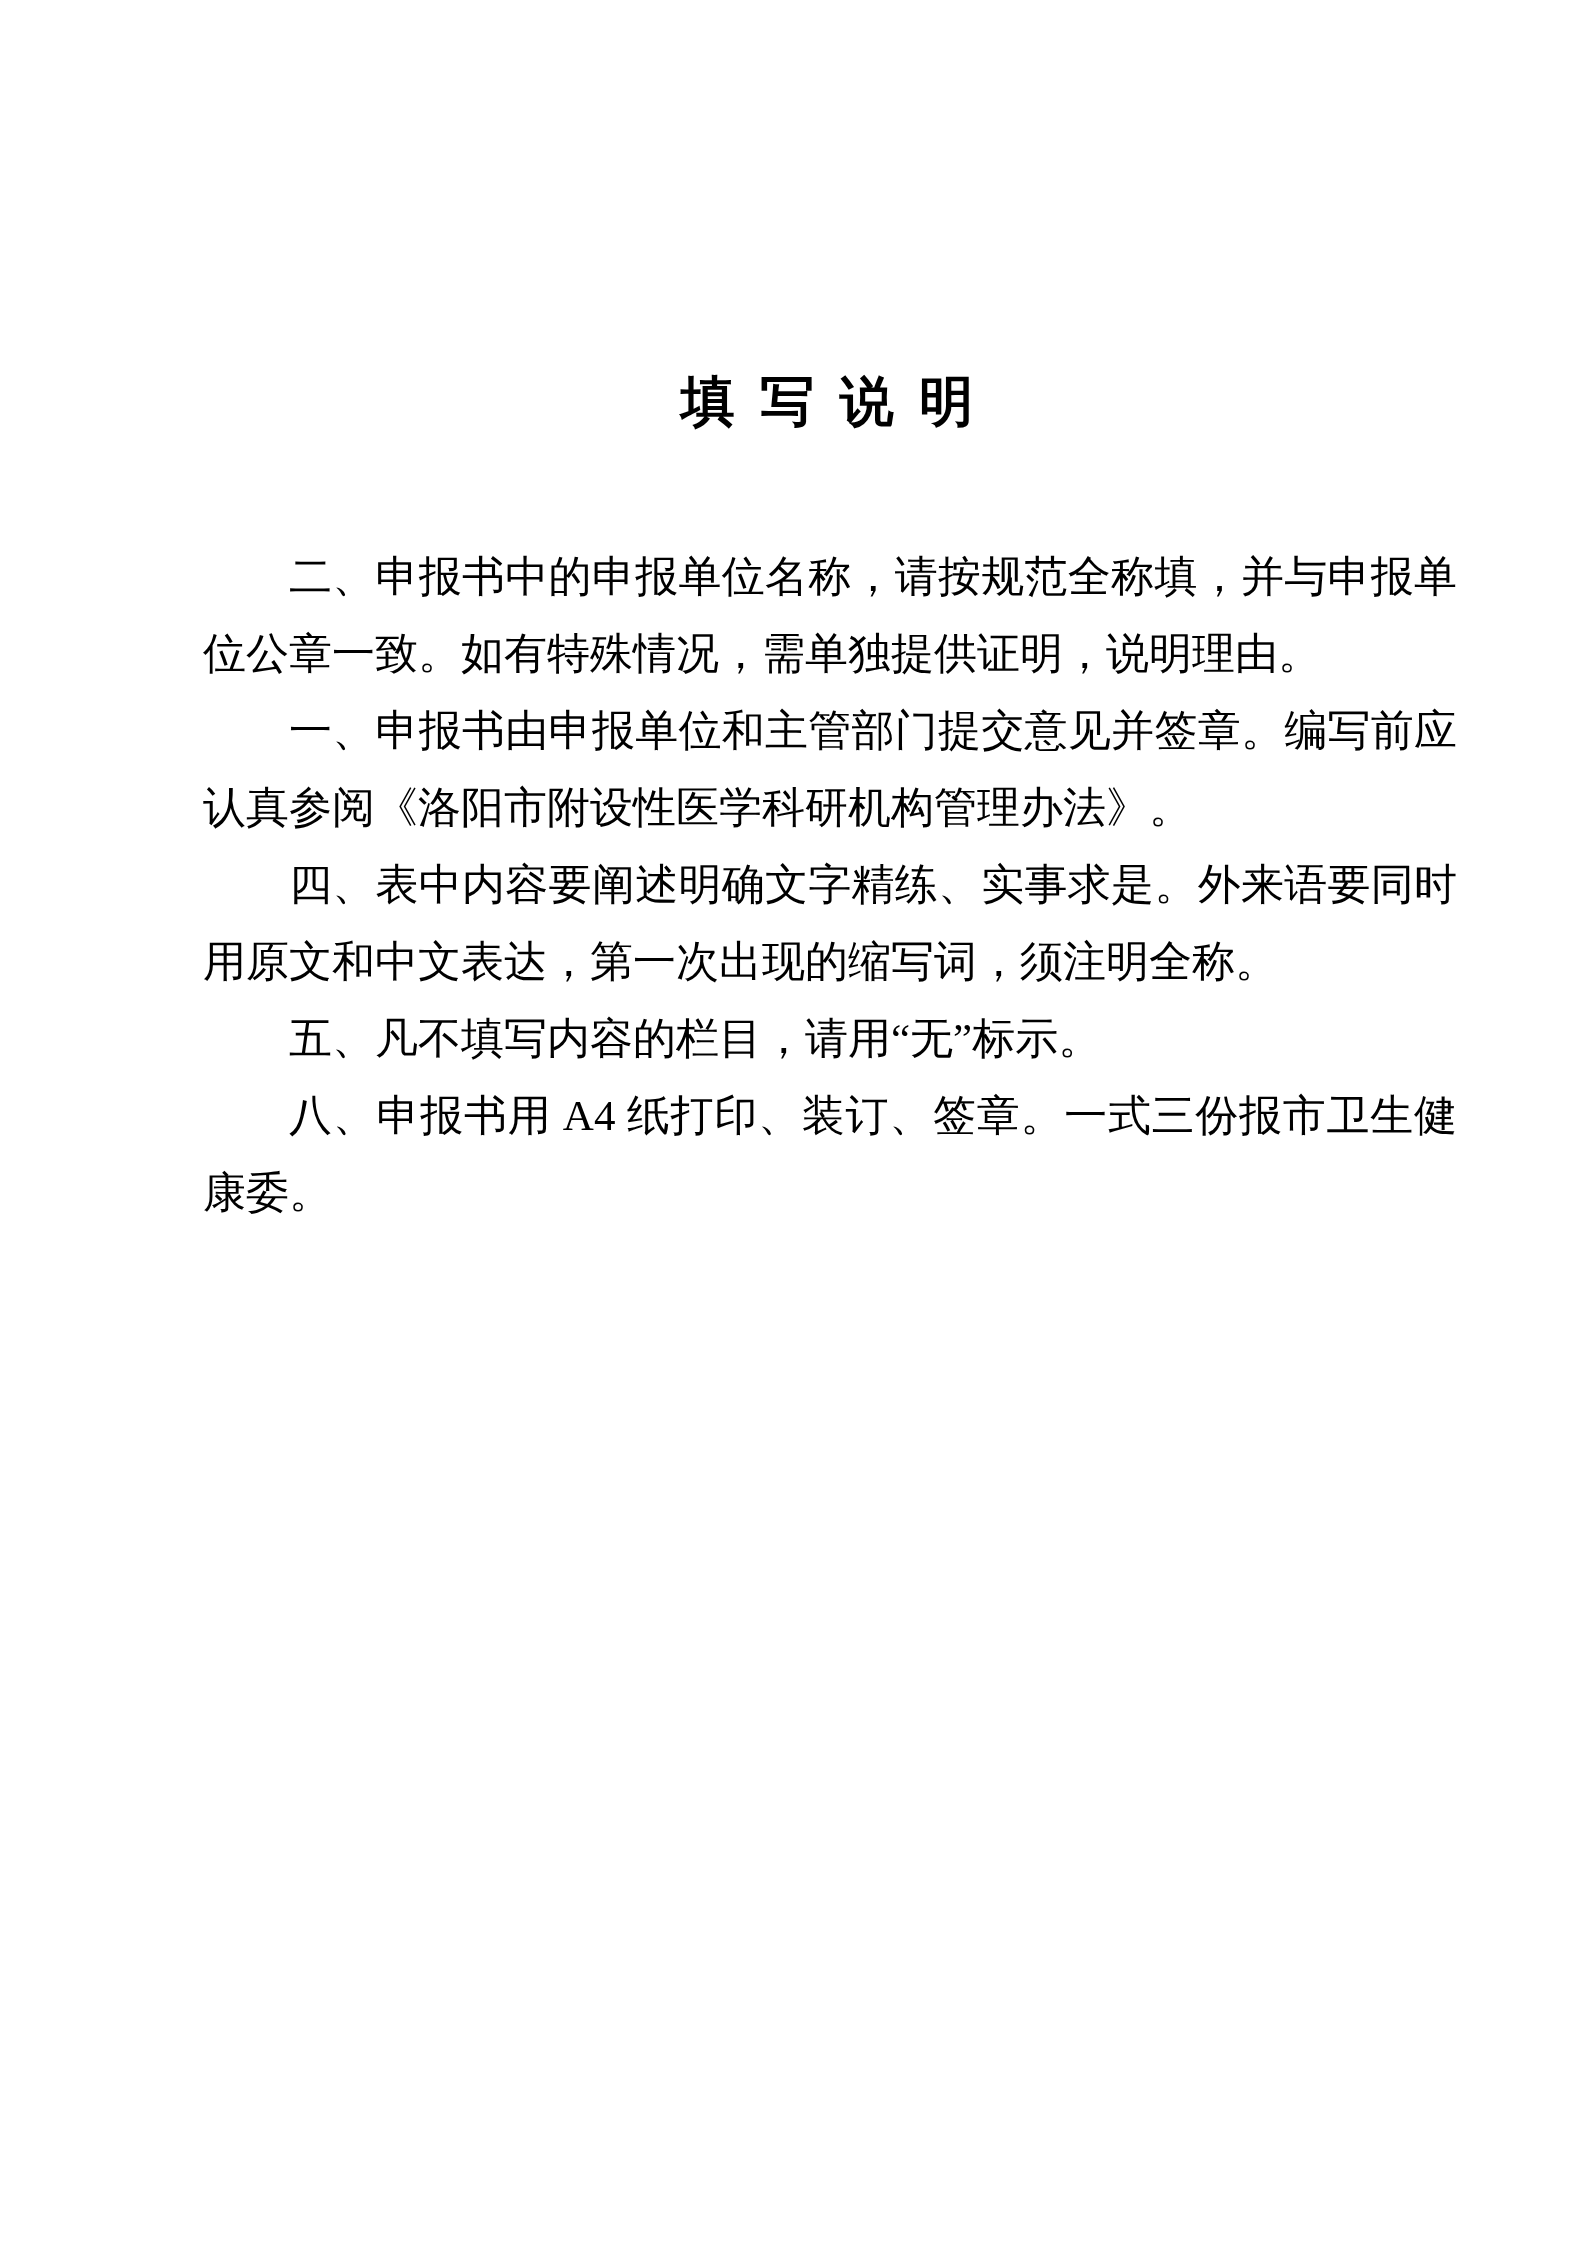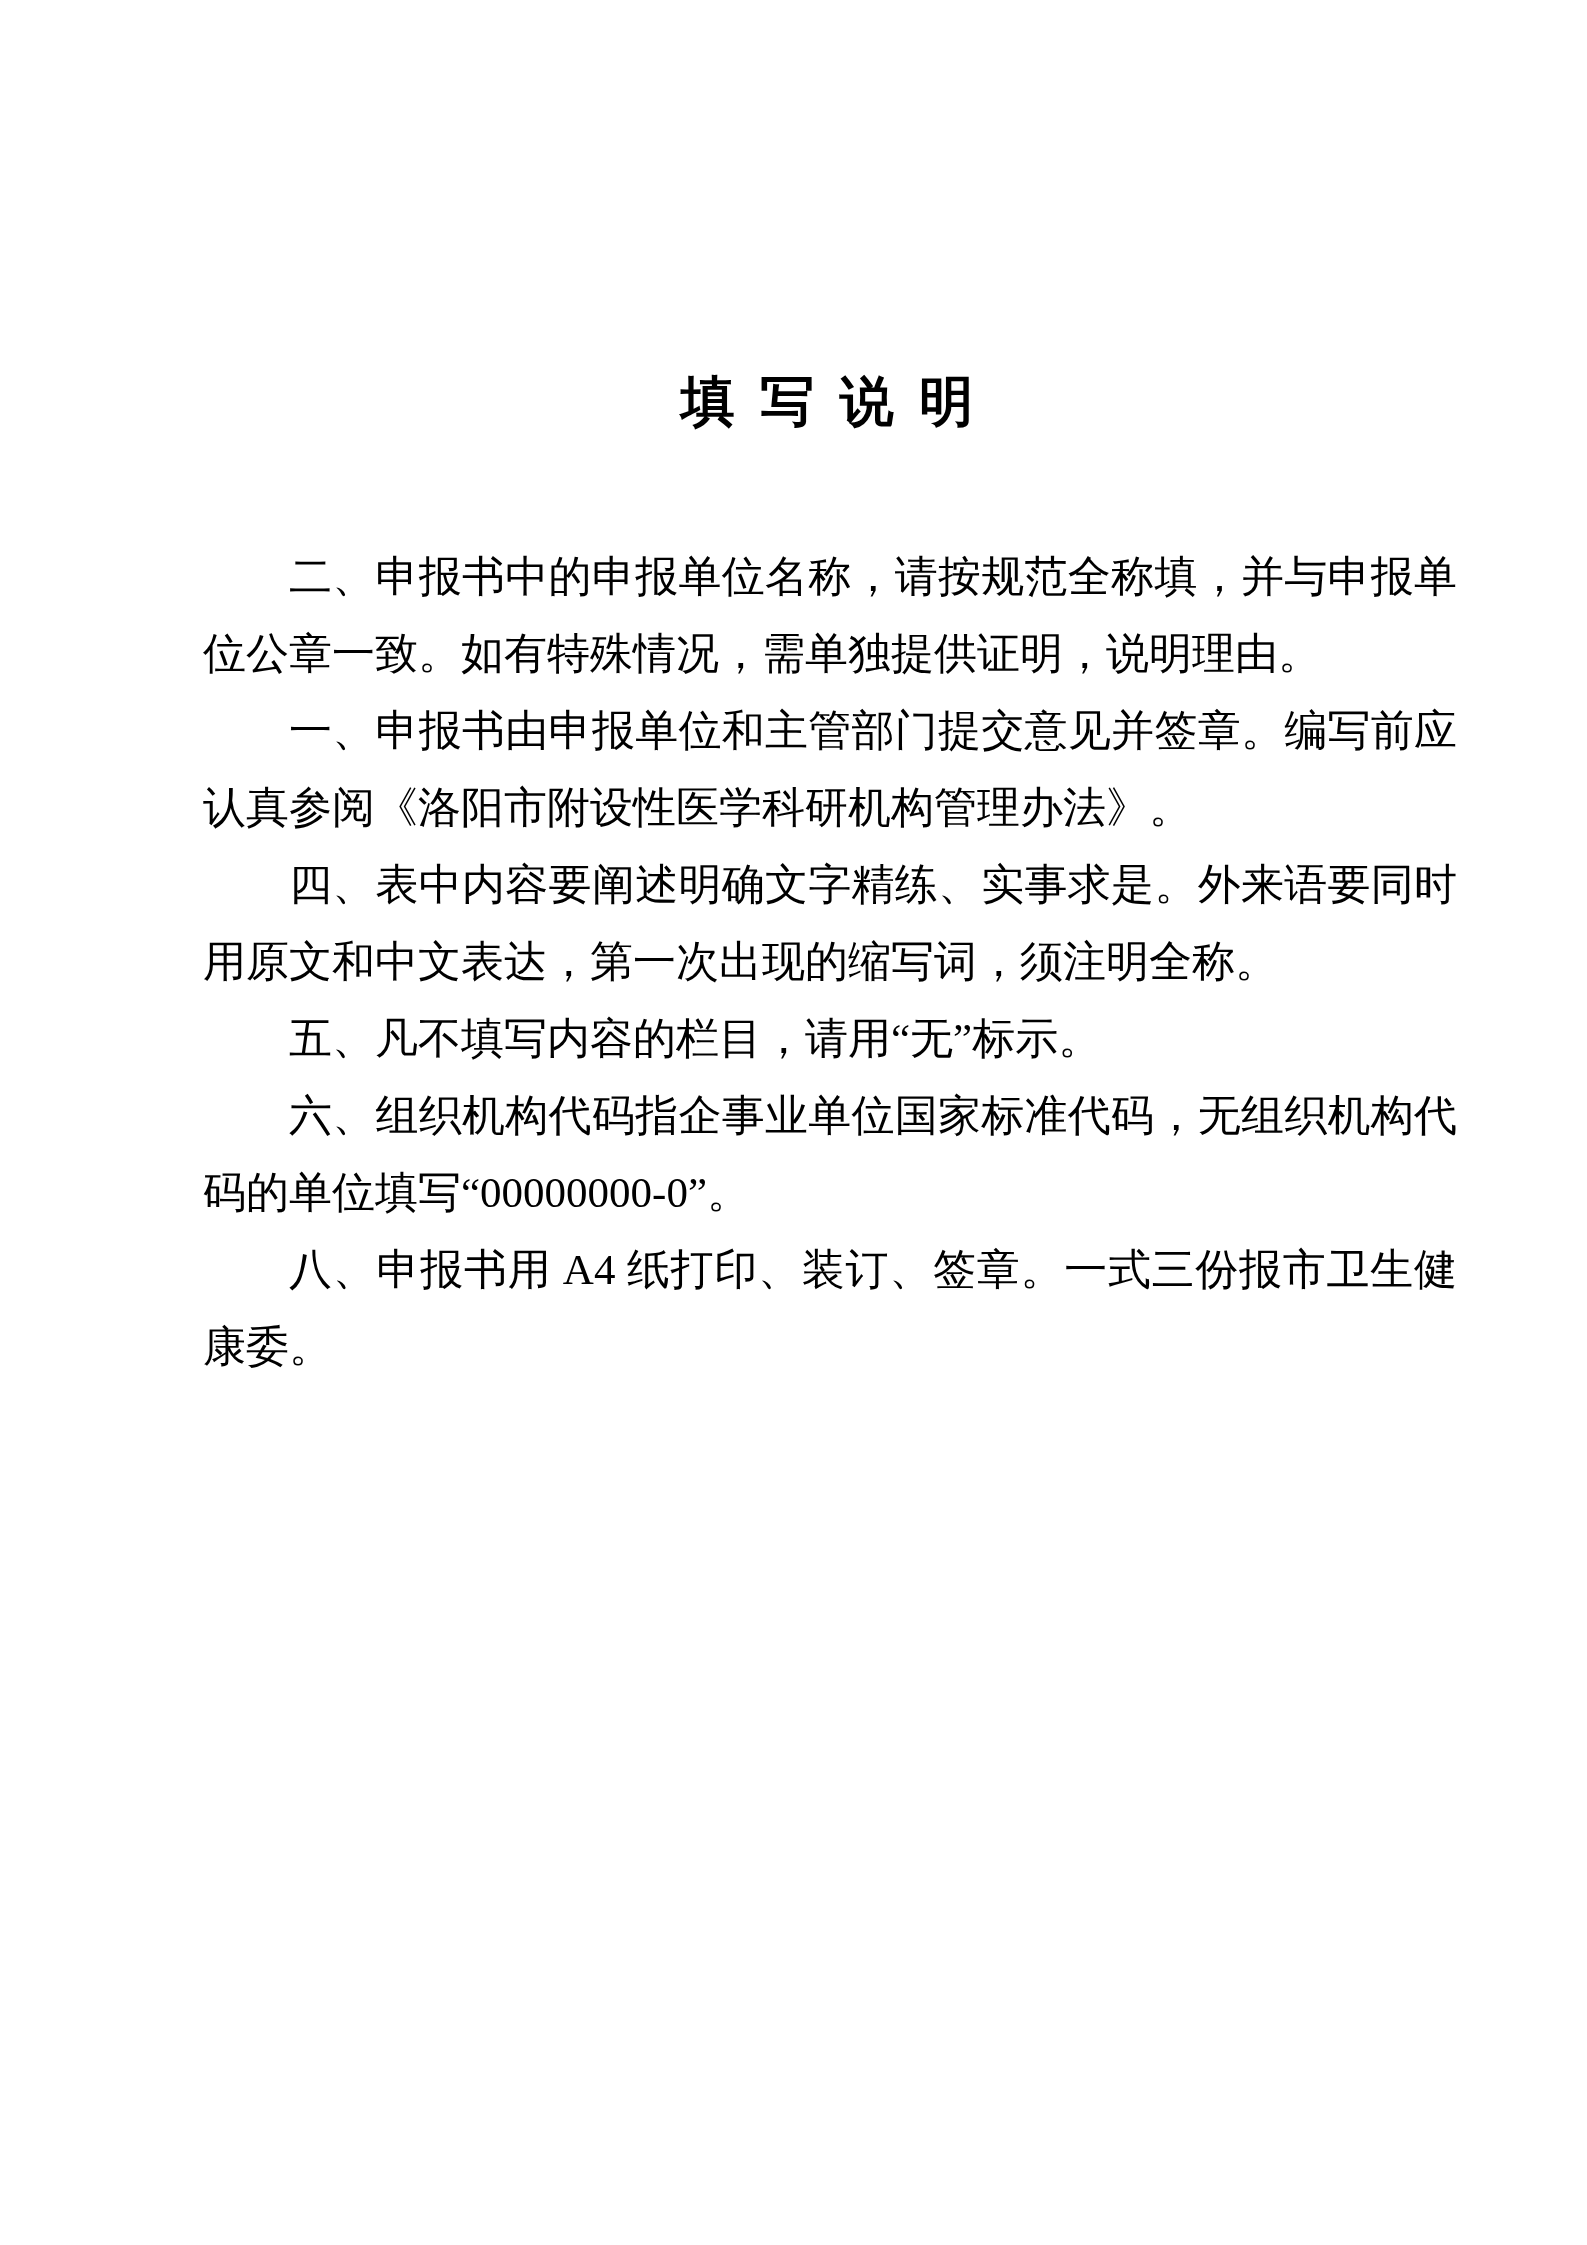--- a/index.html
+++ b/index.html
@@ -54,20 +54,19 @@
 
   <p class="para">二、申报书中的申报单位名称，请按规范全称填，并与申报单位公章一致。如有特殊情况，需单独提供证明，说明理由。</p>
 
   <p class="para">一、申报书由申报单位和主管部门提交意见并签章。编写前应认真参阅《洛阳市附设性医学科研机构管理办法》。</p>
 
 
   <p class="para">四、表中内容要阐述明确文字精练、实事求是。外来语要同时用原文和中文表达，第一次出现的缩写词，须注明全称。</p>
 
   <p class="para">五、凡不填写内容的栏目，请用“无”标示。</p>
 
-  <p class="para">六、组织机构代码指企事业单位国家标准代码，无组织机构代码的单位填写“00000000-0”。</p>
 
 
   <p class="para">八、申报书用 A4 纸打印、装订、签章。一式三份报市卫生健康委。</p>
 
   <div class="page-number">— 13 —</div>
 
 </div>
 
 </body></html>

